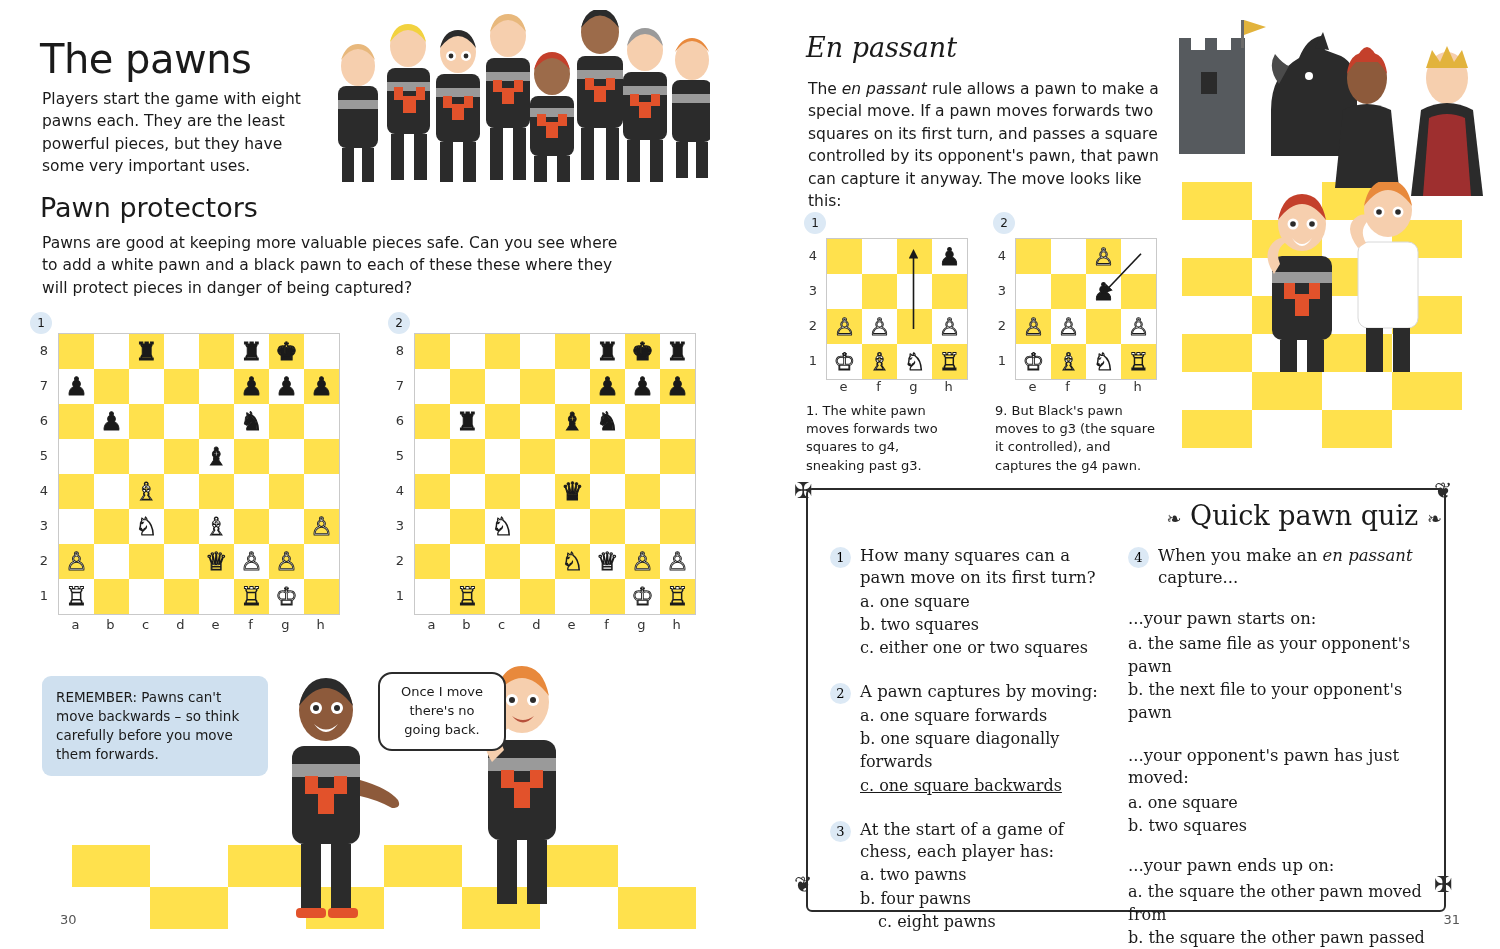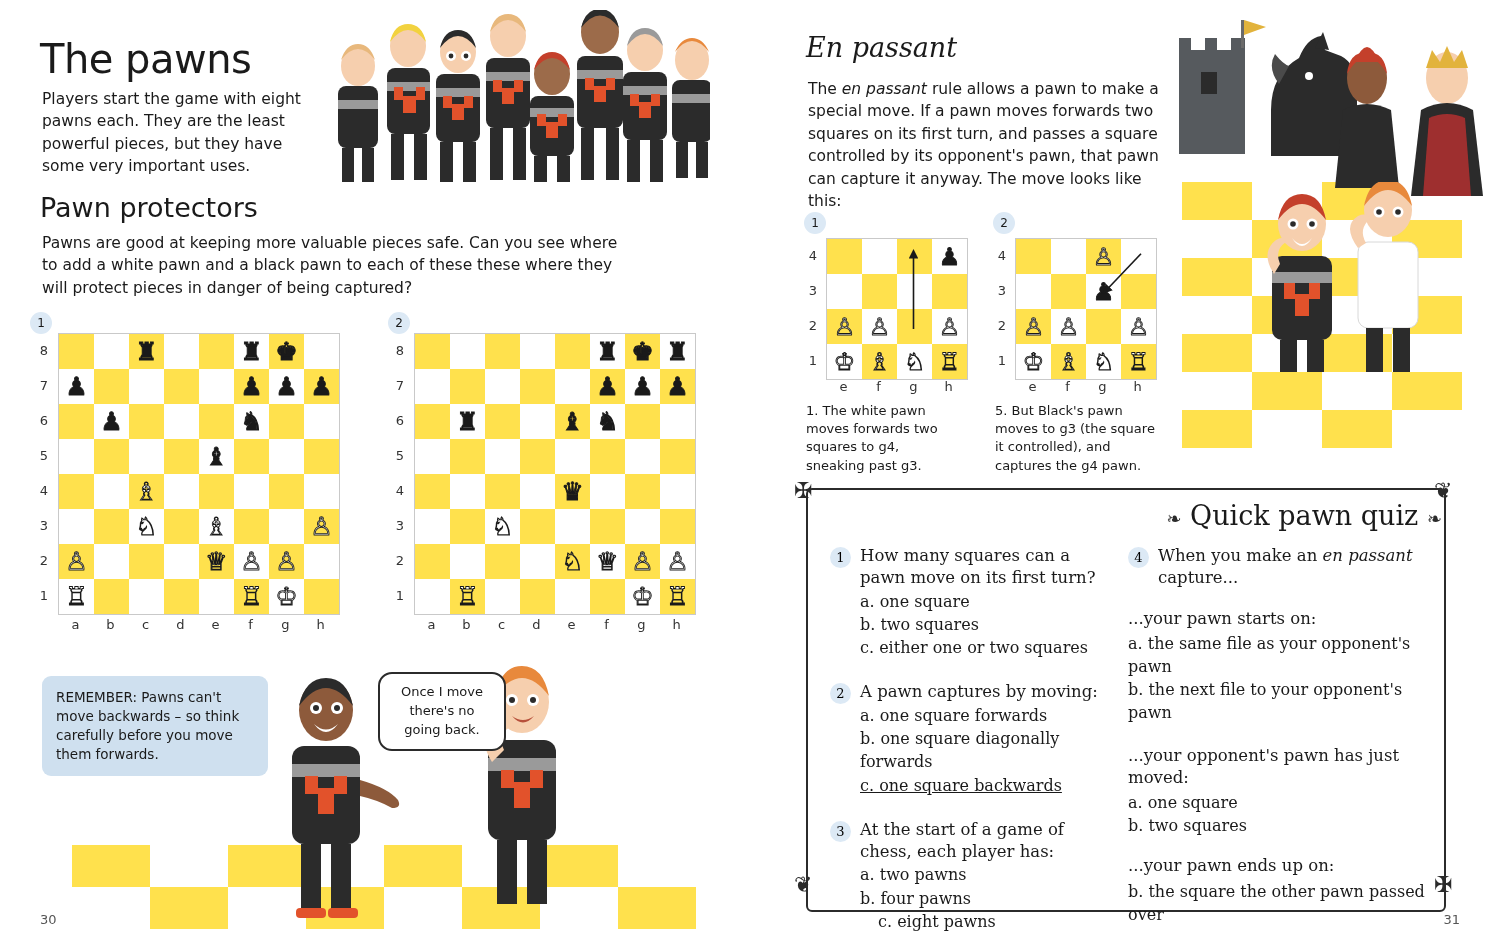--- a/index.html
+++ b/index.html
@@ -7,21 +7,21 @@
   .page{position:absolute;top:0;height:949px;width:750px;background:#fff;}
   .page-left{left:0;}
   .page-right{left:750px;}
 
   h1.title{font-family:"DejaVu Sans",sans-serif;font-weight:400;font-size:40px;margin:0;color:#1a1a1a;letter-spacing:-0.5px;}
   h2.sub{font-family:"DejaVu Sans",sans-serif;font-weight:400;font-size:27px;margin:0;color:#1a1a1a;}
   h2.ital{font-family:"DejaVu Serif",serif;font-style:italic;font-weight:400;font-size:27px;margin:0;color:#1a1a1a;}
   p.body{font-family:"DejaVu Sans",sans-serif;font-size:15.5px;line-height:1.45;color:#1a1a1a;margin:0;}
   p.body i{font-style:italic;}
 
-  .pagenum{position:absolute;bottom:22px;font-family:"DejaVu Sans",sans-serif;font-size:13px;color:#555;}
+  .pagenum{position:absolute;bottom:22px;font-family:"DejaVu Sans",sans-serif;font-size:13px;color:#555;margin-left:20px;}
 
   
   .board{position:absolute;}
   .grid{display:grid;border:1px solid #c9c9c9;background:#fff;}
   .sq{position:relative;}
   .sq.dark{background:#ffe14d;}
   .sq.light{background:#ffffff;}
   .piece{position:absolute;left:0;top:0;width:100%;height:100%;display:flex;align-items:center;justify-content:center;line-height:1;}
   .piece span{display:block;}
   .rank-labels,.file-labels{position:absolute;font-family:"DejaVu Sans",sans-serif;font-size:13px;color:#333;}
@@ -682,21 +682,21 @@
       <div style="height: 35px;">1</div>
     </div>
   <div class="file-labels" id="d2files" style="left: 265px; top: 379px; display: flex;">
       <div style="width: 35px;">e</div>
       <div style="width: 35px;">f</div>
       <div style="width: 35px;">g</div>
       <div style="width: 35px;">h</div>
     </div>
 
   <div class="caption" style="position:absolute;left:56px;top:402px;width:155px;">1. The white pawn moves forwards two squares to g4, sneaking past g3.</div>
-  <div class="caption" style="position:absolute;left:245px;top:402px;width:165px;">5. But Black's pawn moves to g3 (the square it controlled), and captures the g4 pawn.</div>
+  <div class="caption" style="position:absolute;left:245px;top:402px;width:165px;">9. But Black's pawn moves to g3 (the square it controlled), and captures the g4 pawn.</div>
 
   <div class="bgsq" style="left:432px;top:182px;width:70px;height:38px;"></div>
   <div class="bgsq" style="left:572px;top:182px;width:70px;height:38px;"></div>
   <div class="bgsq" style="left:502px;top:220px;width:70px;height:38px;"></div>
   <div class="bgsq" style="left:642px;top:220px;width:70px;height:38px;"></div>
   <div class="bgsq" style="left:432px;top:258px;width:70px;height:38px;"></div>
   <div class="bgsq" style="left:572px;top:258px;width:70px;height:38px;"></div>
   <div class="bgsq" style="left:502px;top:296px;width:70px;height:38px;"></div>
   <div class="bgsq" style="left:642px;top:296px;width:70px;height:38px;"></div>
   <div class="bgsq" style="left:432px;top:334px;width:70px;height:38px;"></div>
@@ -824,18 +824,19 @@
         <div class="q-opt">a. the same file as your opponent's pawn</div>
         <div class="q-opt">b. the next file to your opponent's pawn</div>
       </div>
       <div style="margin-bottom: 18px;">
         <div class="q-head" style="margin-bottom: 2px;">...your opponent's pawn has just moved:</div>
         <div class="q-opt">a. one square</div>
         <div class="q-opt">b. two squares</div>
       </div>
       <div style="margin-bottom: 18px;">
         <div class="q-head" style="margin-bottom: 2px;">...your pawn ends up on:</div>
+        <div class="q-opt">a. the square the other pawn moved from</div>
         <div class="q-opt">b. the square the other pawn passed over</div>
       </div>
     </div>
 
   <div class="pagenum" style="right:40px;">31</div>
 </div>
 
 </body></html>

